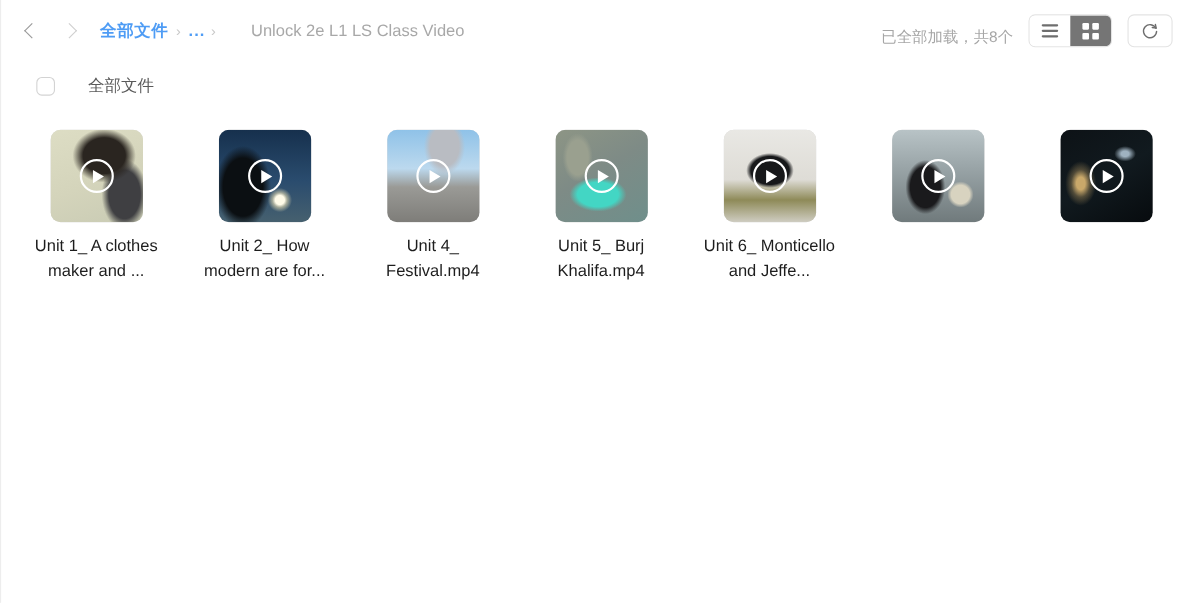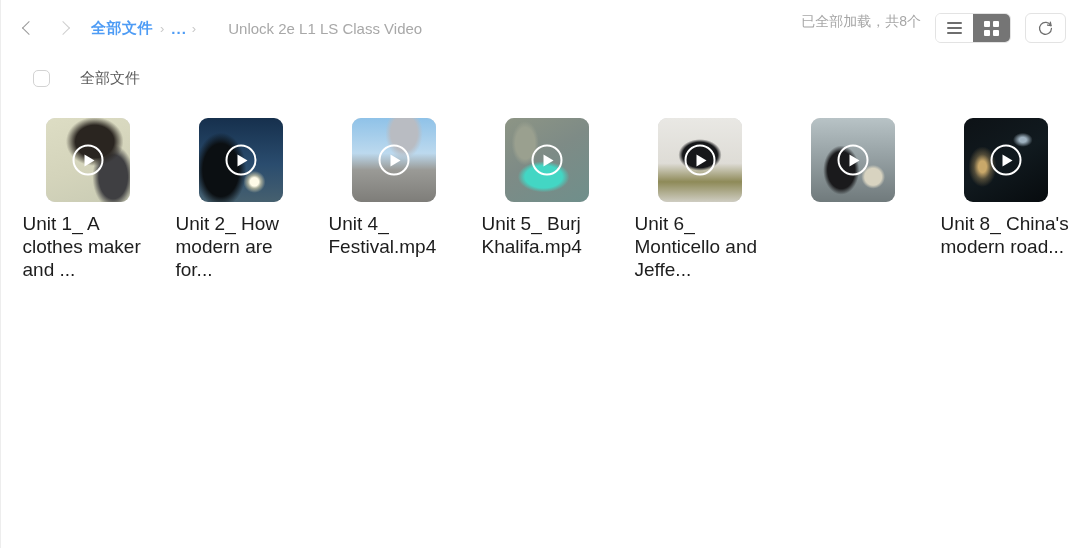--- a/index.html
+++ b/index.html
@@ -45,21 +45,21 @@
   .breadcrumb { display: flex; align-items: center; font-size: 15px; }
   .crumb-root { color: #4e9cf5; font-weight: bold; letter-spacing: .5px; }
   .crumb-dots { color: #4e9cf5; font-weight: bold; letter-spacing: 1px; }
   .crumb-cur  { color: #a8a8a8; margin-left: 27px; }
   .crumb-sep  { color: #c9c9c9; margin: 0 7px; font-size: 13px; }
   .crumb-sep.tight { margin: 0 5px; }
 
   .header-right {
     margin-left: auto;
     display: flex;
-    align-items: flex-start;
+    align-items: flex-end;
     gap: 14px;
   }
   .status-text { color: #a6a6a6; font-size: 14px; white-space: nowrap; }
 
   .view-toggle {
     display: flex;
     border-radius: 6px;
     overflow: hidden;
     border: 1px solid #e3e3e3;
     height: 30px;
@@ -139,21 +139,22 @@
     content: "";
     position: absolute;
     left: 10px; top: 7.5px;
     border-left: 10px solid #fff;
     border-top: 6px solid transparent;
     border-bottom: 6px solid transparent;
   }
   .fname {
     margin-top: 10px;
     width: 130px;
-    font-size: 19px;
+    text-align: center;
+    font-size: 15px;
     line-height: 23px;
     color: #1d1d1d;
     word-break: break-word;
   }
 
   
   .art.t1 { background:
       radial-gradient(ellipse 40px 34px at 58% 28%, #2a2520 0 48%, rgba(42,37,32,0) 72%),
       radial-gradient(ellipse 26px 40px at 80% 70%, #3f3f42 0 55%, rgba(63,63,66,0) 80%),
       linear-gradient(160deg, #ddddc4 0%, #d4d4bb 55%, #c9cbb4 100%); }
@@ -277,15 +278,14 @@
       <div class="thumb">
         <div class="art t7"></div>
         <div class="play"></div>
       </div>
     </div>
     <div class="file-cell">
       <div class="thumb">
         <div class="art t8"></div>
         <div class="play"></div>
       </div>
-      <div class="fname">Unit 8_ China's modern road...</div>
     </div>
   </div>
 
 </body></html>

